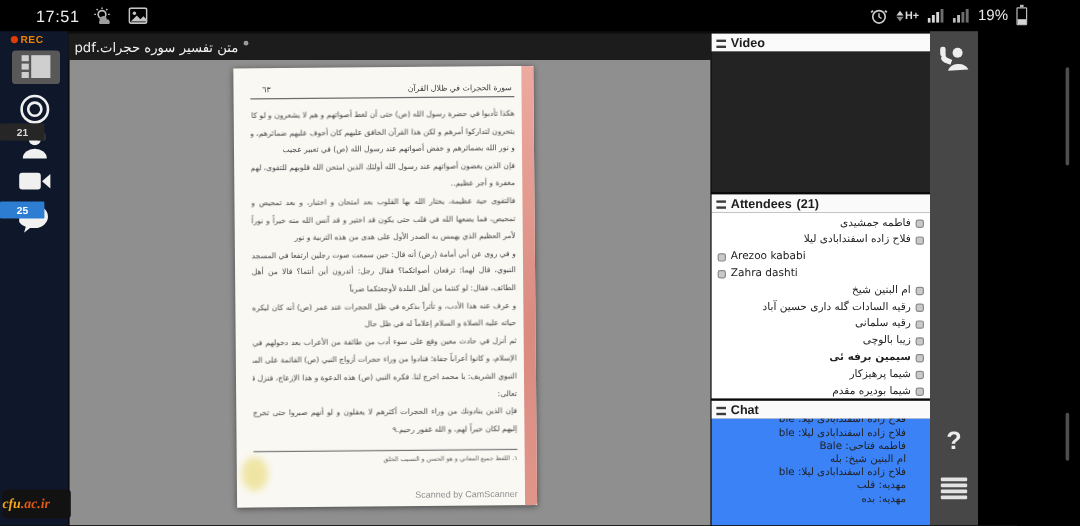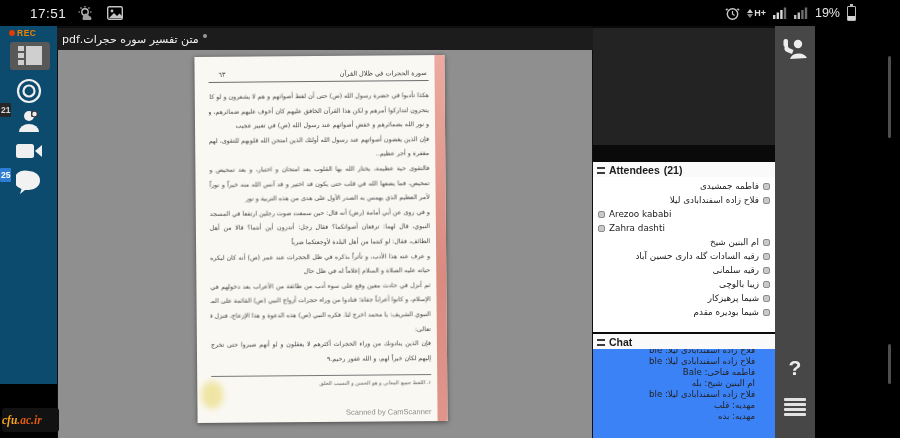--- a/index.html
+++ b/index.html
@@ -16,27 +16,27 @@
   .net-wrap { display:flex; align-items:center; gap:1px; }
   .net-arrows { display:flex; flex-direction:column; gap:1px; }
   .tri-up { width:0;height:0;border-left:3px solid transparent;border-right:3px solid transparent;border-bottom:4px solid #cfcfcf; }
   .tri-dn { width:0;height:0;border-left:3px solid transparent;border-right:3px solid transparent;border-top:4px solid #8a8a8a; }
   .net-label { font-size:9px; font-weight:bold; color:#dcdcdc; }
   .battery { position:relative; width:9px; height:15px; border:1px solid #b9b9b9; border-radius:1px; }
   .battery:before { content:""; position:absolute; left:2px; top:-3px; width:3px; height:2px; background:#b9b9b9; }
   .batt-fill { position:absolute; left:0; bottom:0; width:100%; height:24%; background:#d6d6d6; }
 
   
-  #sidebar { position:absolute; left:0; top:26px; width:57px; height:358px; background:#0c4a6e; }
+  #sidebar { position:absolute; left:0; top:26px; width:57px; height:412px; background:#0f172a; }
   .rec { position:absolute; left:9px; top:2px; display:flex; align-items:center; gap:2px; }
   .rec-dot { width:6px; height:6px; border-radius:50%; background:#e03c00; }
   .rec-label { font-size:8.5px; font-weight:bold; color:#ef8200; letter-spacing:.5px; }
   .side-btn { position:absolute; left:0; width:57px; display:flex; justify-content:center; }
   .side-btn.active { background:#585858; left:10px; width:40px; border-radius:3px; padding:3px 0; }
-  .badge { position:absolute; font-size:8.5px; font-weight:bold; color:#fff; padding:2px 1px; border-radius:1px; }
+  .badge { position:absolute; font-size:8.5px; font-weight:bold; color:#fff; padding:2px 14px; border-radius:1px; }
   .badge-dark { left:0; top:77px; background:#262626; color:#d8d8d8; }
   .badge-blue { left:0; top:142px; background:#2d7dd2; }
 
   
   #sharepod { position:absolute; left:57px; top:26px; width:536px; height:412px; background:#0e0e0e; }
   .share-titlebar { position:absolute; left:0; top:2px; width:536px; height:22px; background:#1c1c1c; display:flex; align-items:center; padding-left:5px; }
   .share-title { font-size:11px; color:#f2f2f2; font-family:"DejaVu Sans", sans-serif; direction:rtl; }
   .title-dot { width:4px; height:4px; border-radius:50%; background:#9b9b9b; margin-left:4px; margin-bottom:6px; }
   .doc-area { position:absolute; left:1px; top:24px; width:534px; height:388px; background:#8f8f8f; overflow:hidden; }
   .page { position:absolute; left:138px; top:6px; width:250px; height:366px; background:#faf8f3;
@@ -272,20 +272,24 @@
           </div>
         <div class="footnote">١. اللفظ جميع المعاني و هو الحسن و النسيب الخلق</div>
         <div class="scanned">Scanned by CamScanner</div>
       </div>
     </div>
   </div>
 
   <div id="pods">
 
     <div class="pod" id="pod-video">
+      <div class="pod-header">
+        <span class="pod-ico"></span>
+        <span class="pod-title">Video</span>
+      </div>
       <div id="video-body"></div>
     </div>
 
     <div class="pod" id="pod-attendees">
       <div class="pod-header">
         <span class="pod-ico"></span>
         <span class="pod-title">Attendees</span>
         <span class="pod-count">(21)</span>
       </div>
       <div id="att-body">
@@ -323,20 +327,24 @@
           <div class="att-row rtl">
             <span class="att-icon"></span>
             <span>رقیه سلمانی</span>
           </div>
 
           <div class="att-row rtl">
             <span class="att-icon"></span>
             <span>زیبا بالوچی</span>
           </div>
 
+          <div class="att-row rtl bold">
+            <span class="att-icon"></span>
+            <span>سیمین برفه ئی</span>
+          </div>
 
           <div class="att-row rtl">
             <span class="att-icon"></span>
             <span>شیما پرهیزکار</span>
           </div>
 
           <div class="att-row rtl">
             <span class="att-icon"></span>
             <span>شیما بودیره مقدم</span>
           </div>

